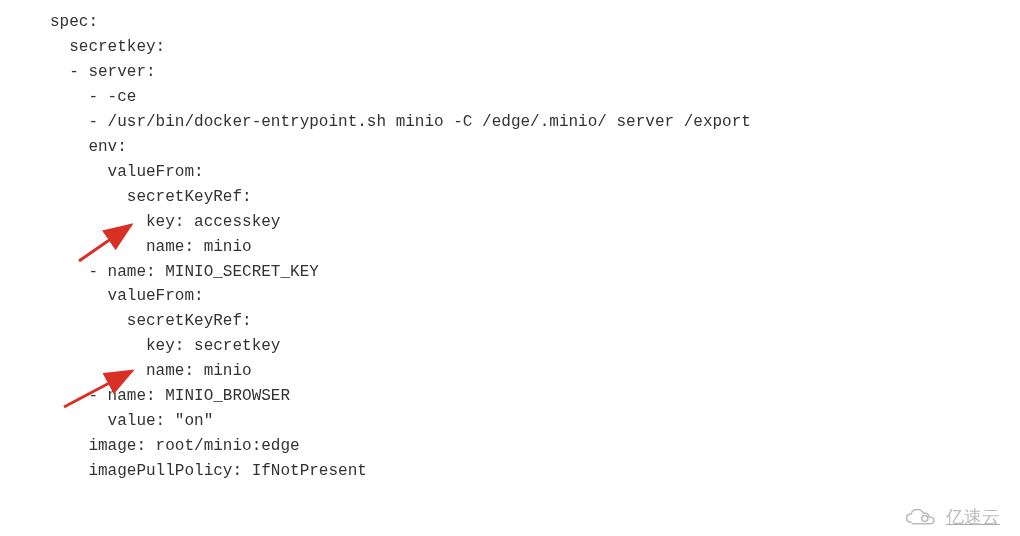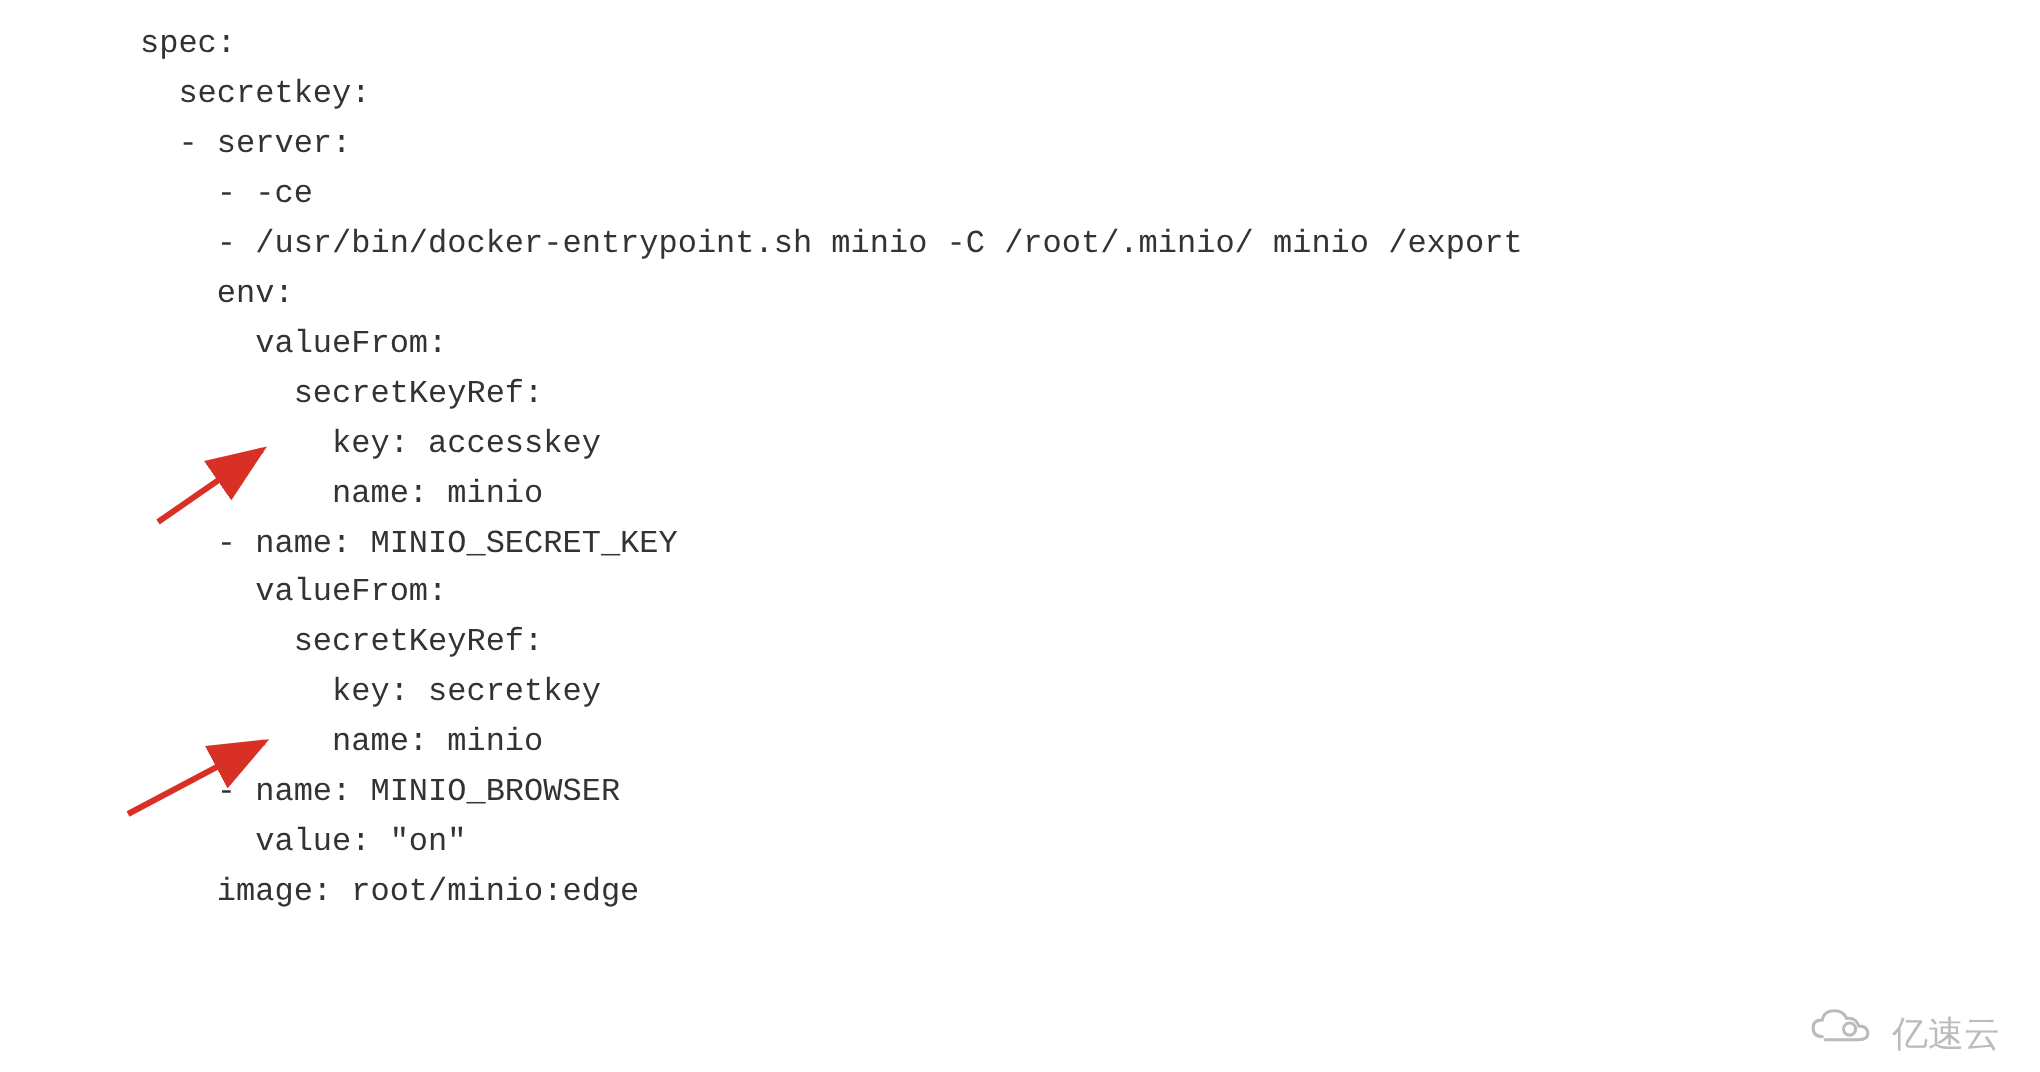--- a/index.html
+++ b/index.html
@@ -14,66 +14,68 @@
       color: #333;
       background: #fff;
       padding: 10px 0 0 50px;
       position: relative;
       width: 1020px;
       height: 536px;
       overflow: hidden;
     }
     .code-line {
       white-space: pre;
-      margin-left: 20px;
     }
     .arrow-container {
       position: absolute;
       pointer-events: none;
     }
     .watermark {
       position: absolute;
       bottom: 5px;
       right: 20px;
       display: flex;
+      align-items: center;
       gap: 6px;
       color: #aaa;
+      text-decoration: underline;
     }
     .watermark-icon {
       width: 38px;
       height: 20px;
     }
     .watermark-text {
       font-family: "Microsoft YaHei", sans-serif;
       font-size: 18px;
       color: #bbb;
     }
   </style>
 </head>
 <body>
 
 <div>
   <div class="code-line">spec:</div>
   <div class="code-line">  secretkey:</div>
   <div class="code-line">  - server:</div>
   <div class="code-line">    - -ce</div>
-  <div class="code-line">    - /usr/bin/docker-entrypoint.sh minio -C /root/.minio/ minio /export</div>
+  <div class="code-line">    - /usr/bin/docker-entrypoint.sh minio -C /edge/.minio/ server /export</div>
   <div class="code-line">    env:</div>
   <div class="code-line">      valueFrom:</div>
   <div class="code-line">        secretKeyRef:</div>
   <div class="code-line">          key: accesskey</div>
   <div class="code-line">          name: minio</div>
   <div class="code-line">    - name: MINIO_SECRET_KEY</div>
   <div class="code-line">      valueFrom:</div>
   <div class="code-line">        secretKeyRef:</div>
   <div class="code-line">          key: secretkey</div>
   <div class="code-line">          name: minio</div>
   <div class="code-line">    - name: MINIO_BROWSER</div>
   <div class="code-line">      value: "on"</div>
   <div class="code-line">    image: root/minio:edge</div>
+  <div class="code-line">    imagePullPolicy: IfNotPresent</div>
 </div>
 
 <div class="arrow-container" style="left:75px; top:219px;">
   <svg width="70" height="48" viewBox="0 0 70 48">
     <defs>
       <marker id="arrowhead1" markerWidth="10" markerHeight="8" refX="9" refY="4" orient="auto">
         <polygon points="0 0, 10 4, 0 8" fill="#d93025"></polygon>
       </marker>
     </defs>
     <line x1="4" y1="42" x2="56" y2="6" stroke="#d93025" stroke-width="3" marker-end="url(#arrowhead1)"></line>

